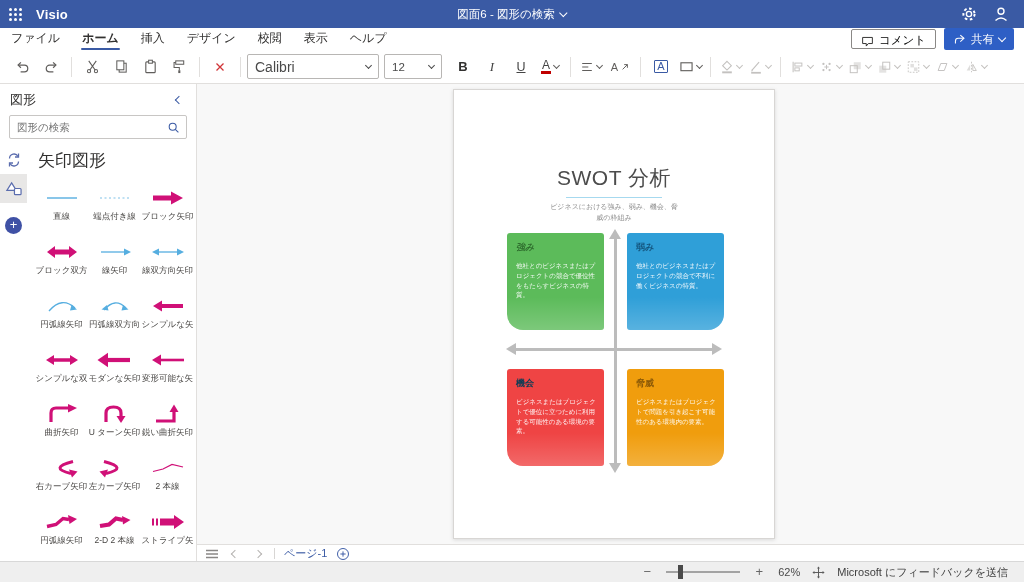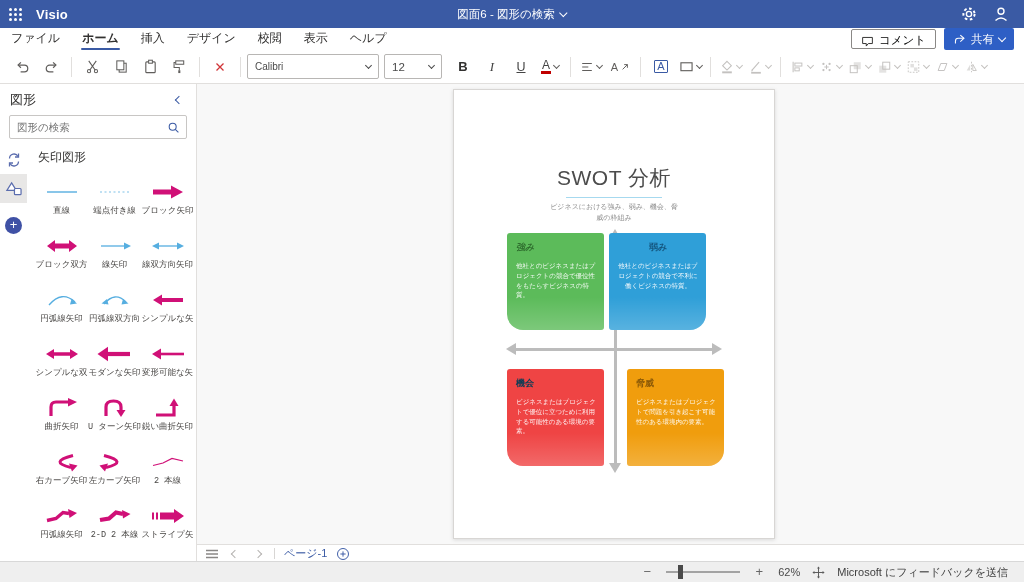--- a/index.html
+++ b/index.html
@@ -26,21 +26,21 @@
   .menubar-right{margin-left:auto;display:flex;align-items:center;gap:8px;padding-right:10px;}
   .comment-btn{display:flex;align-items:flex-end;gap:5px;border:1px solid #8a8886;border-radius:2px;height:20px;padding:0 9px;font-size:11.5px;background:#fff;cursor:pointer;}
   .share-btn{display:flex;align-items:center;gap:5px;border-radius:2px;height:22px;padding:0 9px;font-size:11.5px;color:#fff;cursor:pointer;}
 
   
   .toolbar{height:33px;border-bottom:1px solid #e1dfdd;display:flex;align-items:center;padding:0 8px;gap:1px;}
   .tbtn{min-width:24px;height:26px;display:flex;align-items:center;justify-content:center;gap:3px;border-radius:2px;cursor:pointer;color:#605e5c;padding:0 2px;}
   .tbtn.disabled{color:#c3c1bf;cursor:default;}
   .tsep{width:1px;height:20px;background:#e1dfdd;margin:0 5px;flex:none;}
   .caret{display:inline-block;width:4px;height:4px;border-right:1.2px solid currentColor;border-bottom:1.2px solid currentColor;transform:rotate(45deg);margin-top:-2px;}
-  .font-select{width:116px;height:23px;border:1px solid #b8b6b4;border-radius:2px;display:flex;align-items:center;justify-content:space-between;padding:0 7px;font-size:10px;color:#4a4a4a;cursor:pointer;background:#fff;}
+  .font-select{width:116px;height:23px;border:1px solid #b8b6b4;border-radius:2px;display:flex;align-items:center;justify-content:space-between;padding:0 7px;font-size:14px;color:#4a4a4a;cursor:pointer;background:#fff;}
   .size-select{width:42px;height:23px;border:1px solid #b8b6b4;border-radius:2px;display:flex;align-items:center;justify-content:space-between;padding:0 7px;font-size:11.5px;color:#4a4a4a;cursor:pointer;background:#fff;margin-left:4px;}
   .b-label{font-weight:bold;font-size:13px;color:#323130;}
   .i-label{font-style:italic;font-size:13px;font-family:"Liberation Serif","DejaVu Serif",serif;color:#444;}
   .u-label{text-decoration:underline;font-size:12.5px;color:#444;}
   .fc-a{font-size:12px;color:#444;border-bottom:3px solid #c00000;line-height:12px;padding:0 1px;}
   .tb-a{font-size:11px;border:1.2px solid #3a5aa4;color:#3a5aa4;line-height:11px;padding:0 2px;border-radius:1px;}
 
   
   .main{position:absolute;top:84px;left:0;width:1024px;height:478px;display:flex;}
 
@@ -51,36 +51,36 @@
   .chev-left{display:inline-block;width:5px;height:5px;border-right:1.4px solid currentColor;border-bottom:1.4px solid currentColor;transform:rotate(135deg);}
   .searchbox{margin:3px 9px 0 9px;height:22px;border:1px solid #c8c6c4;border-radius:2px;display:flex;align-items:center;background:#fff;}
   .searchbox input{flex:1;border:0;outline:0;font-size:10.5px;padding:0 7px;color:#333;font-family:inherit;background:transparent;}
   .search-btn{width:26px;height:100%;display:flex;align-items:center;justify-content:center;cursor:pointer;color:#3a5aa4;}
   .panel-body{flex:1;display:flex;margin-top:6px;overflow:hidden;}
   .rail{width:27px;flex:none;display:flex;flex-direction:column;align-items:center;}
   .rail-item{width:27px;height:29px;display:flex;align-items:center;justify-content:center;color:#5b6dae;cursor:pointer;}
   .rail-item.active{background:#e8e7e6;}
   .add-btn{width:17px;height:17px;border-radius:50%;background:#3f51a5;color:#fff;font-size:13px;line-height:16px;text-align:center;margin-top:14px;cursor:pointer;flex:none;}
   .stencil{flex:1;overflow:hidden;padding-left:8px;}
-  .category{font-size:12px;color:#323130;margin:4px 0 0 3px;}
+  .category{font-size:17px;color:#323130;margin:4px 0 0 3px;}
   .shape-grid{display:grid;grid-template-columns:repeat(3,53px);padding-top:2px;}
-  .shape{height:54px;display:flex;flex-direction:column;align-items:center;justify-content:flex-end;cursor:pointer;font-family:Liberation Mono, monospace;}
+  .shape{height:54px;display:flex;flex-direction:column;align-items:center;justify-content:flex-end;cursor:pointer;}
   .shape-glyph svg{width:40px;height:20px;}
   .shape-label{font-size:8.5px;color:#484644;margin:3px 0 5px 0;white-space:nowrap;max-width:53px;overflow:hidden;}
 
   
   .canvas{flex:1;position:relative;background:#f8f8f8;overflow:hidden;}
   .page{position:absolute;left:256px;top:5px;width:320px;height:448px;background:#fff;border:1px solid #d8d6d4;box-shadow:0 1px 4px rgba(0,0,0,.13);}
   .swot-title{position:absolute;top:74px;left:0;right:0;text-align:center;font-size:21px;color:#4c4c4c;letter-spacing:.5px;}
   .title-rule{position:absolute;top:107px;left:112px;width:96px;height:1px;background:#a6d9ef;}
   .swot-subtitle{position:absolute;top:112px;left:50%;transform:translateX(-50%);width:130px;text-align:center;font-size:7px;line-height:1.5;color:#8c8c8c;}
   .q{position:absolute;width:97px;height:97px;border-radius:3px;padding:8px 8px 6px 9px;box-sizing:border-box;overflow:hidden;}
   .q::after{content:"";position:absolute;left:0;right:0;bottom:0;height:34%;background:linear-gradient(rgba(255,255,255,0),rgba(255,255,255,.20));pointer-events:none;}
   .q0{left:53px;top:143px;border-bottom-left-radius:16px;}
-  .q1{left:155px;top:143px;border-bottom-right-radius:16px;text-align:center;}
+  .q1{left:173px;top:143px;border-bottom-right-radius:16px;}
   .q2{left:53px;top:279px;border-bottom-left-radius:16px;}
   .q3{left:173px;top:279px;border-bottom-right-radius:16px;}
   .q-title{font-size:9px;font-weight:bold;margin-bottom:7px;}
   .q-body{font-size:6.5px;line-height:1.5;color:rgba(255,255,255,.93);}
   .v-arrow{position:absolute;left:160px;top:148px;width:3px;height:226px;background:#bcbcbc;}
   .v-arrow::before{content:"";position:absolute;left:-5px;top:-9px;border:6.5px solid transparent;border-bottom:10px solid #bcbcbc;border-top:0;}
   .v-arrow::after{content:"";position:absolute;left:-5px;bottom:-9px;border:6.5px solid transparent;border-top:10px solid #bcbcbc;border-bottom:0;}
   .h-arrow{position:absolute;left:61px;top:258px;width:198px;height:3px;background:#bcbcbc;}
   .h-arrow::before{content:"";position:absolute;top:-5px;left:-9px;border:6.5px solid transparent;border-right:10px solid #bcbcbc;border-left:0;}
   .h-arrow::after{content:"";position:absolute;top:-5px;right:-9px;border:6.5px solid transparent;border-left:10px solid #bcbcbc;border-right:0;}

